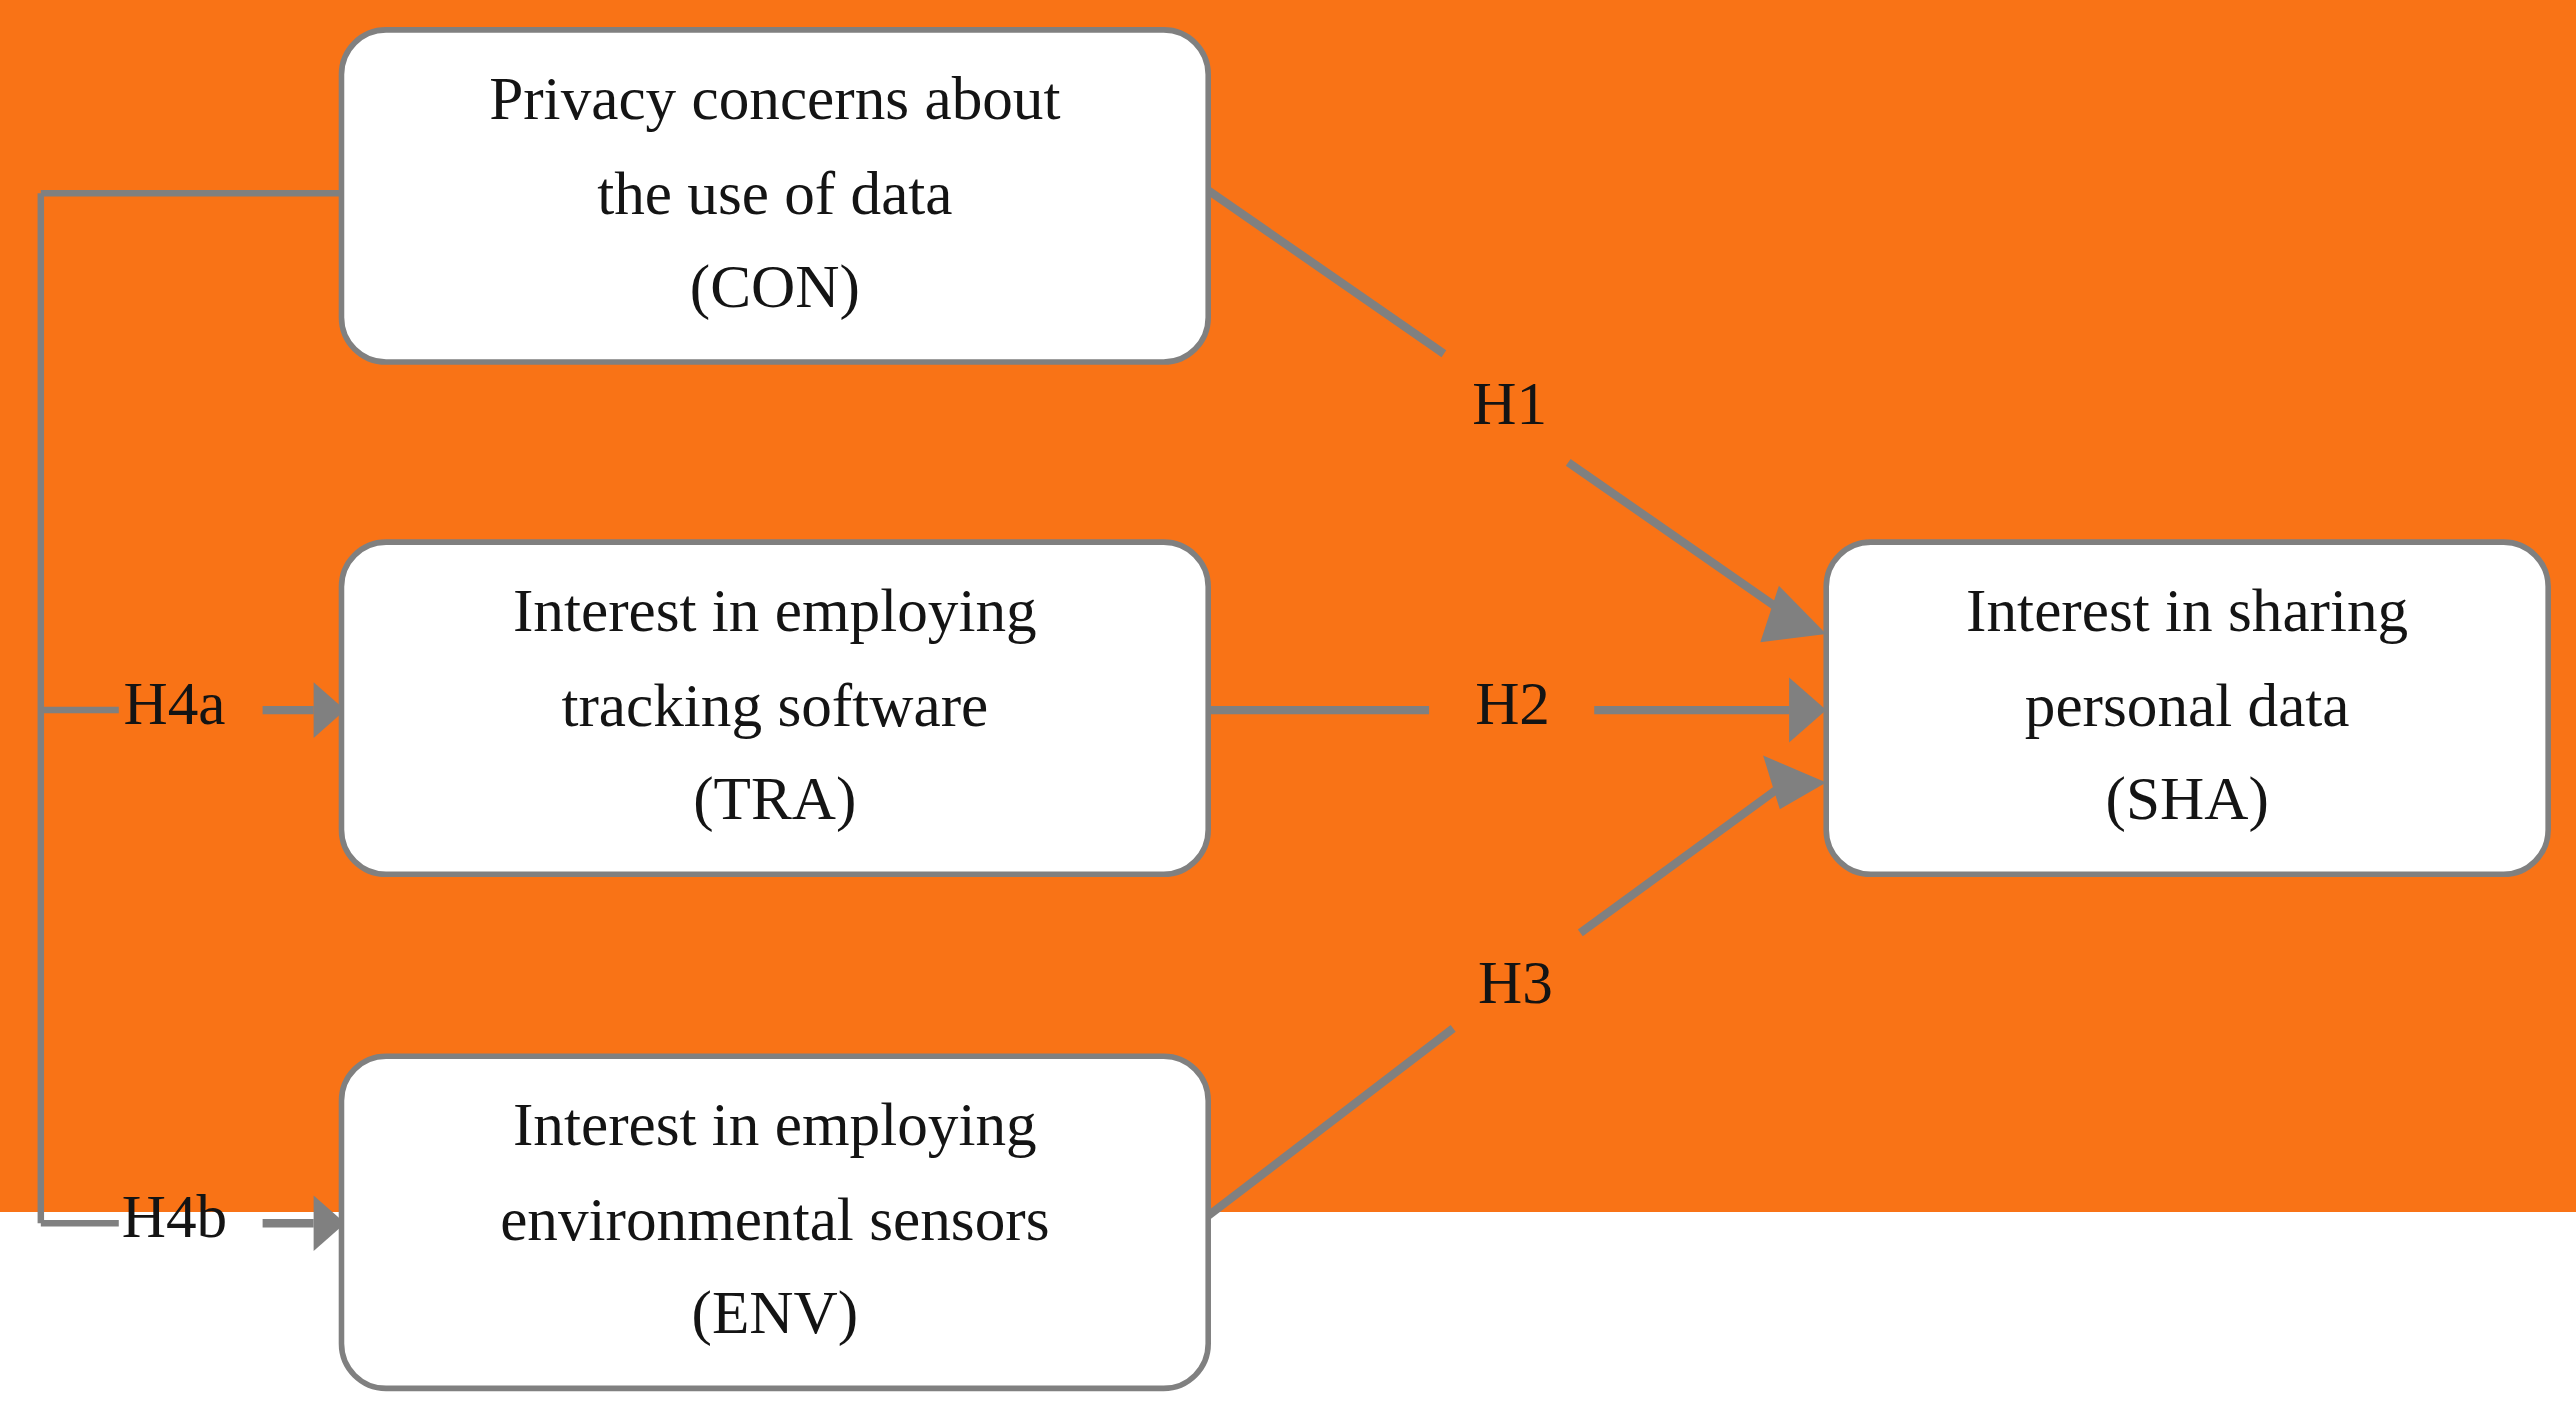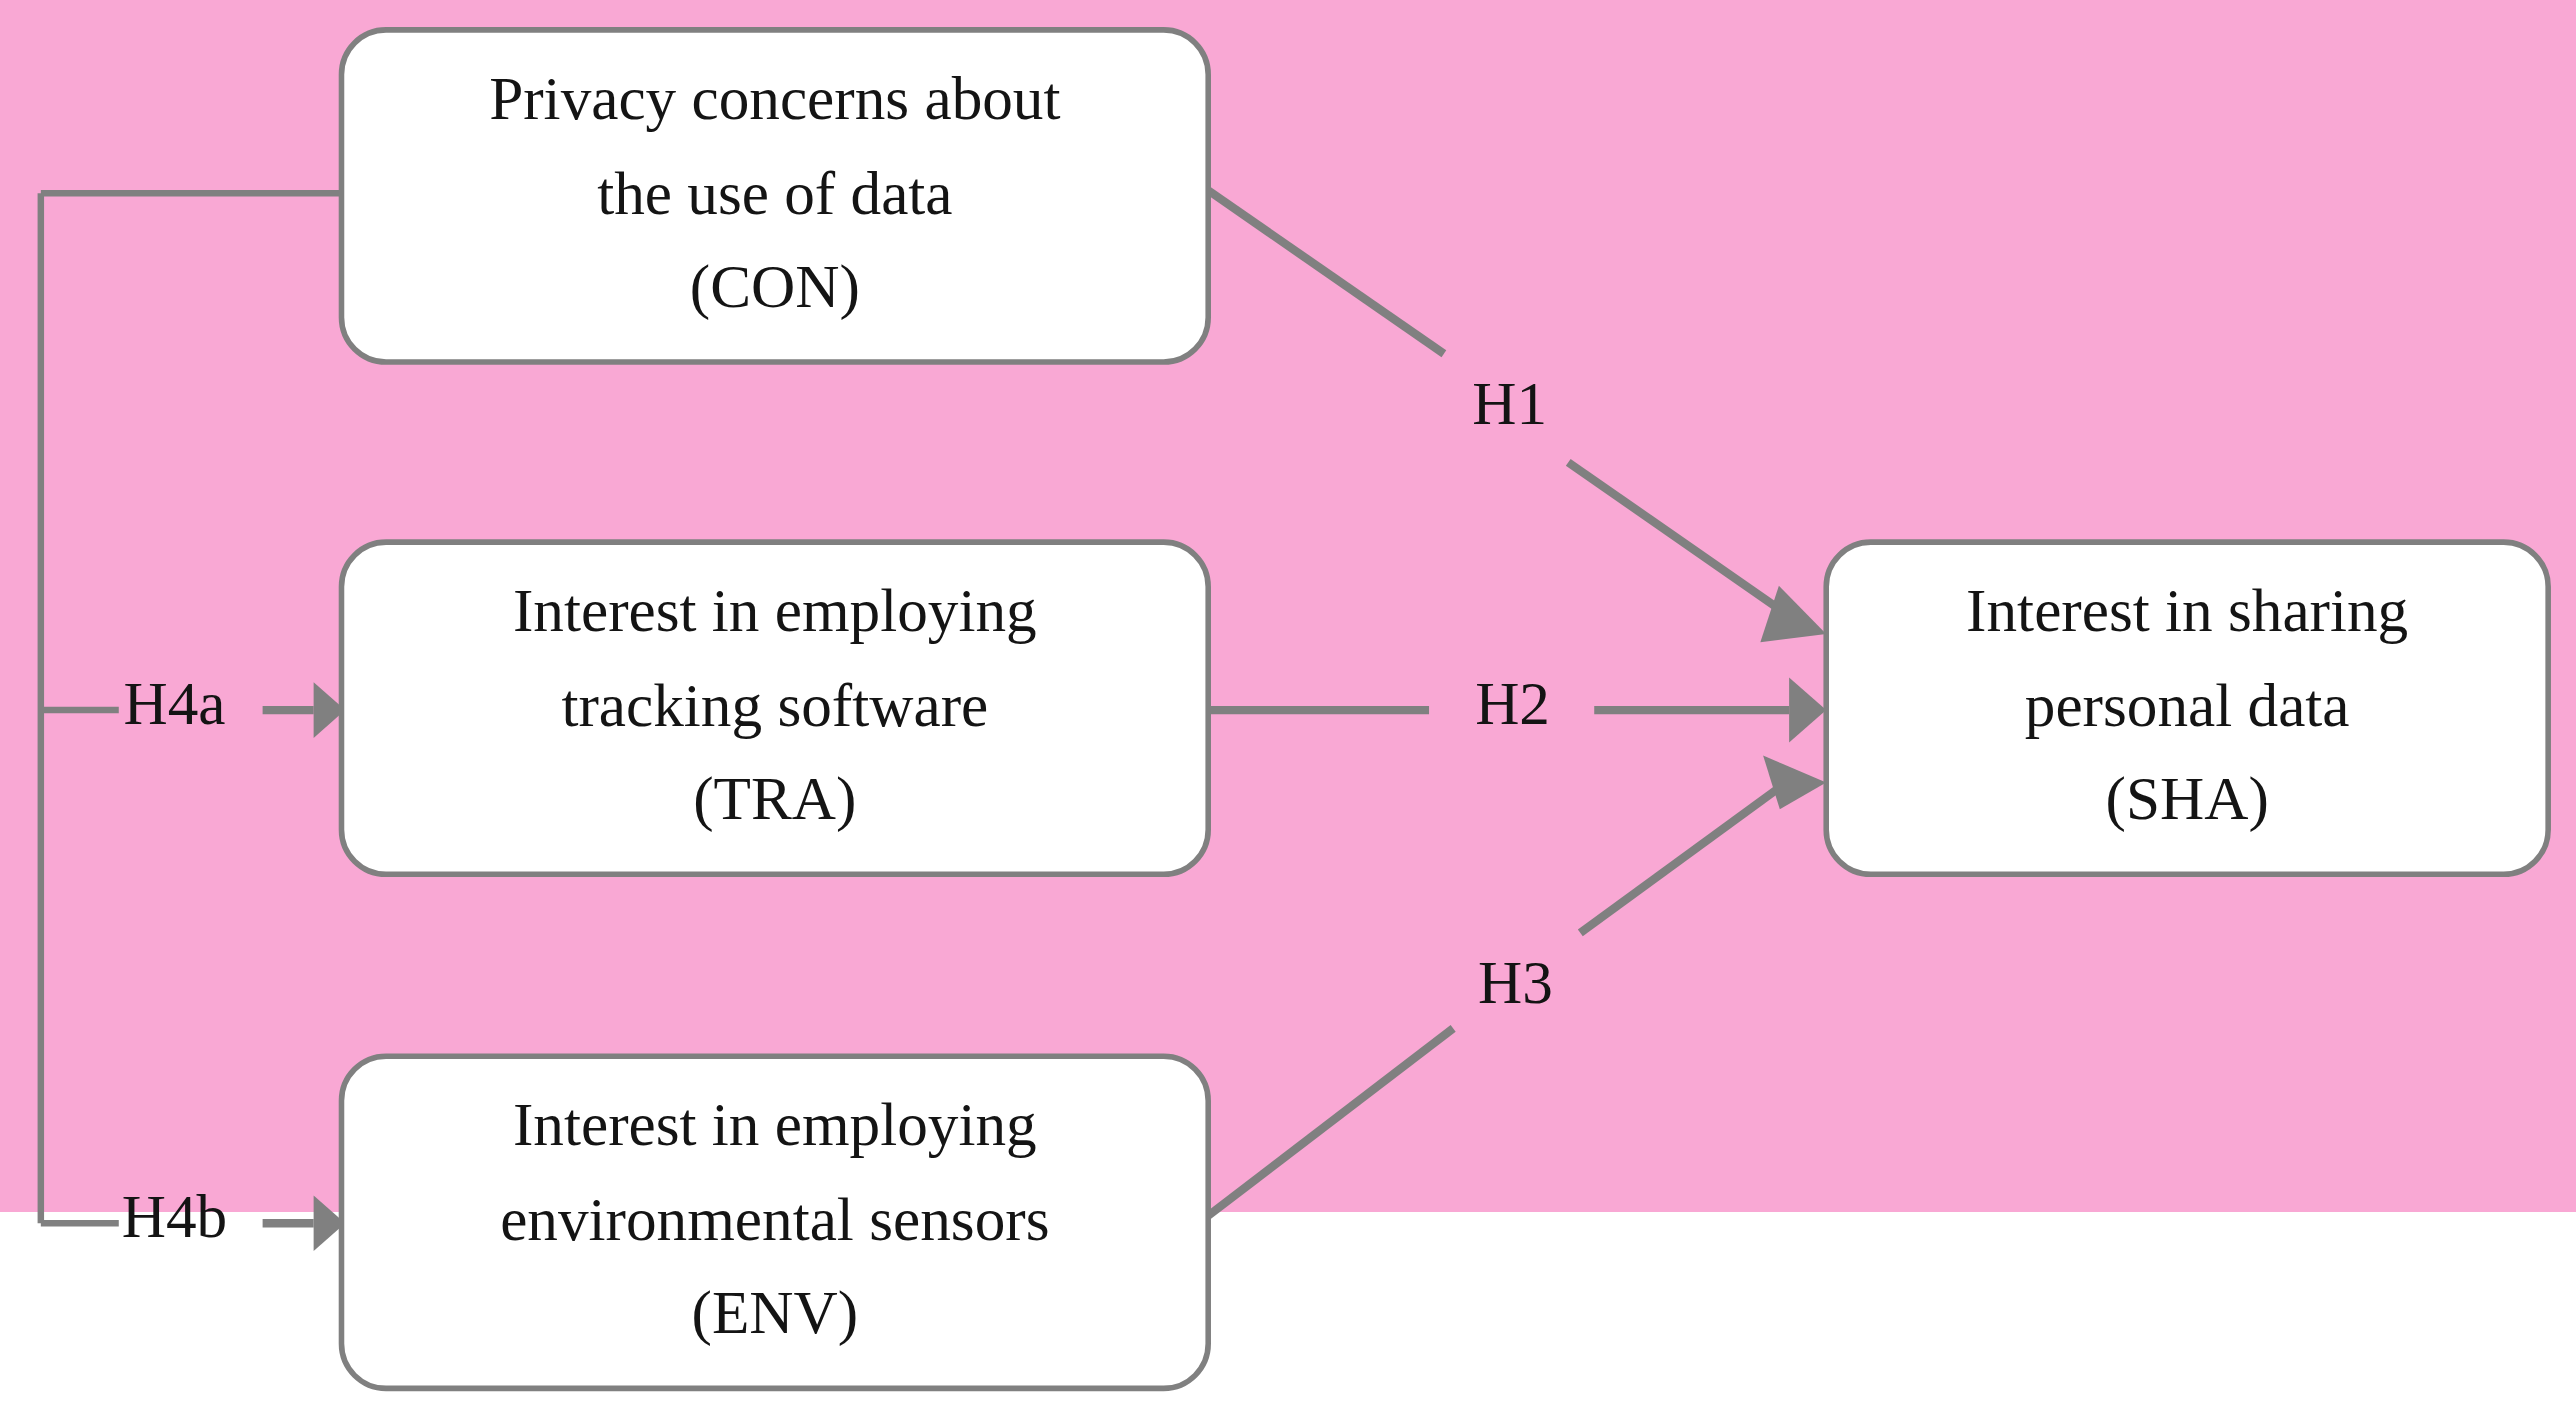--- a/index.html
+++ b/index.html
@@ -11,21 +11,21 @@
   body {
     width: 2576px;
     height: 1422px;
     overflow: hidden;
     font-family: "Liberation Serif", "DejaVu Serif", serif;
   }
   #diagram-root {
     position: relative;
     width: 2576px;
     height: 1212px;
-    background: #f9a8d4;
+    background: #f97316;
   }
   svg.diagram-canvas {
     position: absolute;
     top: 0;
     left: 0;
     width: 2576px;
     height: 1422px;
     display: block;
   }
   .construct-box-rect {

